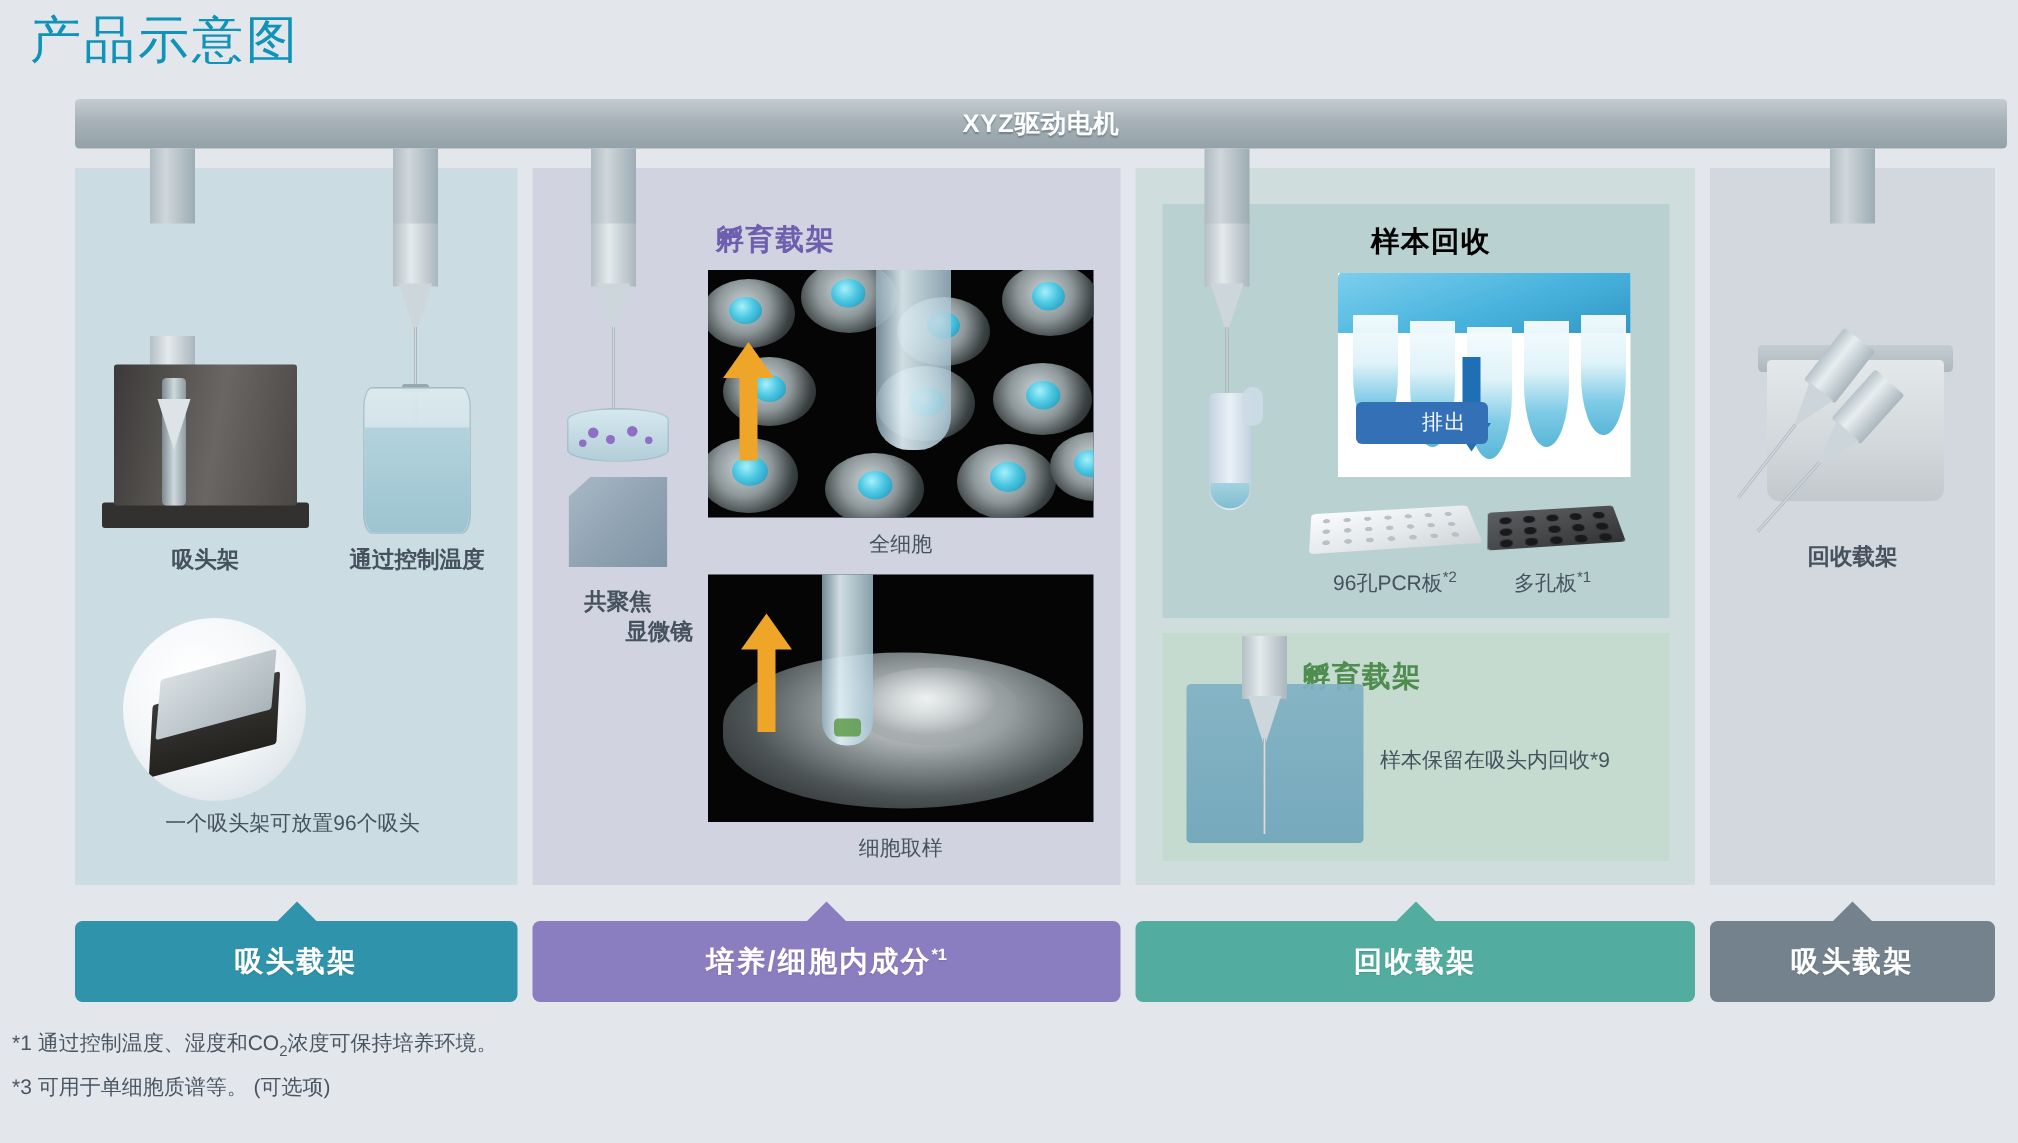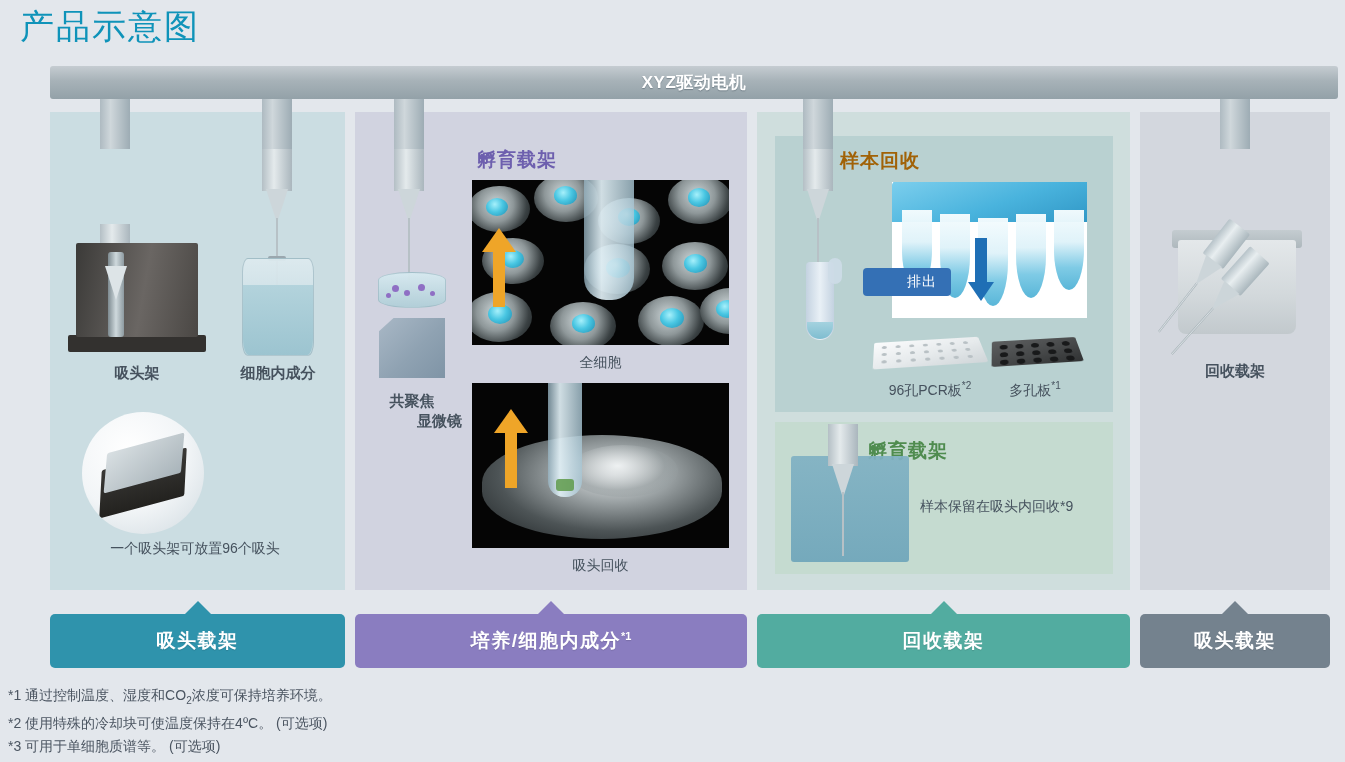--- a/index.html
+++ b/index.html
@@ -305,21 +305,21 @@
 <div class="cap b" style="left:68px; top:364px; width:138px;">吸头架</div>
 
 <div class="tip-body" style="left:262px; top:147px; height:44px;"></div>
 <div class="tip-cone" style="left:266px; top:189px;"></div>
 <div class="needle" style="left:276px; top:218px; height:90px;"></div>
 <div style="position:absolute; left:268px; top:256px; width:18px; height:5px; background:#9aa7ae; border-radius:2px;"></div>
 
 <div class="bottle" style="left:242px; top:258px; width:72px; height:98px;"></div>
 <div class="bottle-liquid" style="left:243px; top:285px; width:70px; height:70px;"></div>
 
-<div class="cap b" style="left:210px; top:364px; width:136px;">细胞内成分</div>
+<div class="cap b" style="left:210px; top:364px; width:136px;">通过控制温度</div>
 
 <div class="rack-photo-circle" style="left:82px; top:412px; width:122px; height:122px;">
   <div class="rack-photo-side" style="left:17px; top:48px; width:88px; height:46px; transform:rotate(-15deg) skewX(-18deg);"></div>
   <div class="rack-photo-top" style="left:22px; top:32px; width:80px; height:38px; transform:rotate(-15deg) skewX(-20deg);"></div>
 </div>
 <div class="cap" style="left:55px; top:540px; width:280px; text-align:center;">一个吸头架可放置96个吸头</div>
 
 <div class="panel" id="panel-culture"></div>
 
 <div class="panel-heading" style="left:477px; top:147px; color:#6d5fae;">孵育载架</div>
@@ -373,27 +373,27 @@
 <div class="photo" style="left:472px; top:383px; width:257px; height:165px;">
   <div class="blob" style="left:10px; top:52px; width:240px; height:104px;"></div>
   <div style="position:absolute; left:96px; top:62px; width:110px; height:52px; border-radius:50%; background:radial-gradient(ellipse at 45% 40%, rgba(240,243,244,.95), rgba(150,158,160,.5) 55%, rgba(40,46,48,0) 100%);"></div>
   <div class="pipette-photo" style="left:76px; top:-6px; width:34px; height:120px; border-radius:0 0 16px 16px;"></div>
   <div style="position:absolute; left:84px; top:96px; width:18px; height:12px; background:#5e9a4a; border-radius:3px; opacity:.85;"></div>
   <div class="arrow-up" style="left:22px; top:26px;">
     <div class="head" style="left:0; top:0;"></div>
     <div class="shaft" style="left:11px; top:23px; width:12px; height:56px;"></div>
   </div>
 </div>
-<div class="cap" style="left:472px; top:557px; width:257px;">吸头回收</div>
+<div class="cap" style="left:472px; top:557px; width:257px;">细胞取样</div>
 
 <div class="panel" id="panel-recovery"></div>
 <div class="inner-box" id="recovery-inner"></div>
 <div class="inner-box" id="tip-recovery-inner"></div>
 
-<div class="panel-heading" style="left:840px; top:148px; color:#a16207;">样本回收</div>
+<div class="panel-heading" style="left:914px; top:148px; color:#000000;">样本回收</div>
 
 <div class="tip-body" style="left:803px; top:147px; height:44px;"></div>
 <div class="tip-cone" style="left:807px; top:189px;"></div>
 <div class="needle" style="left:817px; top:218px; height:62px;"></div>
 
 <div class="tube" style="left:806px; top:262px; width:28px; height:78px;"></div>
 <div style="position:absolute; left:828px; top:258px; width:14px; height:26px; background:rgba(205,219,231,.9); border-radius:7px;"></div>
 <div class="tube-liquid" style="left:807px; top:322px; width:26px; height:17px;"></div>
 
 <div class="pcr-photo" style="left:892px; top:182px; width:195px; height:136px;">
@@ -401,21 +401,21 @@
   <div class="pcr-well" style="left:10px; top:28px; width:30px; height:80px;"></div>
   <div class="pcr-well" style="left:48px; top:32px; width:30px; height:84px;"></div>
   <div class="pcr-well" style="left:86px; top:36px; width:30px; height:88px;"></div>
   <div class="pcr-well" style="left:124px; top:32px; width:30px; height:84px;"></div>
   <div class="pcr-well" style="left:162px; top:28px; width:30px; height:80px;"></div>
   <div class="blue-arrow" style="left:76px; top:56px;">
     <div class="shaft" style="left:7px; top:0; width:12px; height:46px;"></div>
     <div class="head" style="left:0; top:44px;"></div>
   </div>
 </div>
-<div id="discharge-badge" style="left:863px; top:268px;padding-left:44px;">排出</div>
+<div id="discharge-badge" style="left:904px; top:268px;padding-left:44px;">排出</div>
 
 <div class="plate96" style="left:874px; top:330px; width:110px; height:44px;">
   <div class="hole" style="left:8px;  top:7px;  width:5px; height:5px;"></div>
   <div class="hole" style="left:22px; top:7px;  width:5px; height:5px;"></div>
   <div class="hole" style="left:36px; top:7px;  width:5px; height:5px;"></div>
   <div class="hole" style="left:50px; top:7px;  width:5px; height:5px;"></div>
   <div class="hole" style="left:64px; top:7px;  width:5px; height:5px;"></div>
   <div class="hole" style="left:78px; top:7px;  width:5px; height:5px;"></div>
   <div class="hole" style="left:92px; top:7px;  width:5px; height:5px;"></div>
   <div class="hole" style="left:8px;  top:19px; width:5px; height:5px;"></div>
@@ -501,15 +501,14 @@
   </span>
 </div>
 <div class="bar" id="bar-tip-carrier2">
   <span>
     <span>吸头载架</span><sup></sup>
   </span>
 </div>
 
 <div id="footnotes">
   <div><span>*1</span><span> 通过控制温度、湿度和CO</span><sub>2</sub><span>浓度可保持培养环境。</span></div>
-  <div><span>*2</span><span> 使用特殊的冷却块可使温度保持在4ºC。 (可选项)</span></div>
   <div><span>*3</span><span> 可用于单细胞质谱等。 (可选项)</span></div>
 </div>
 
 </body></html>

